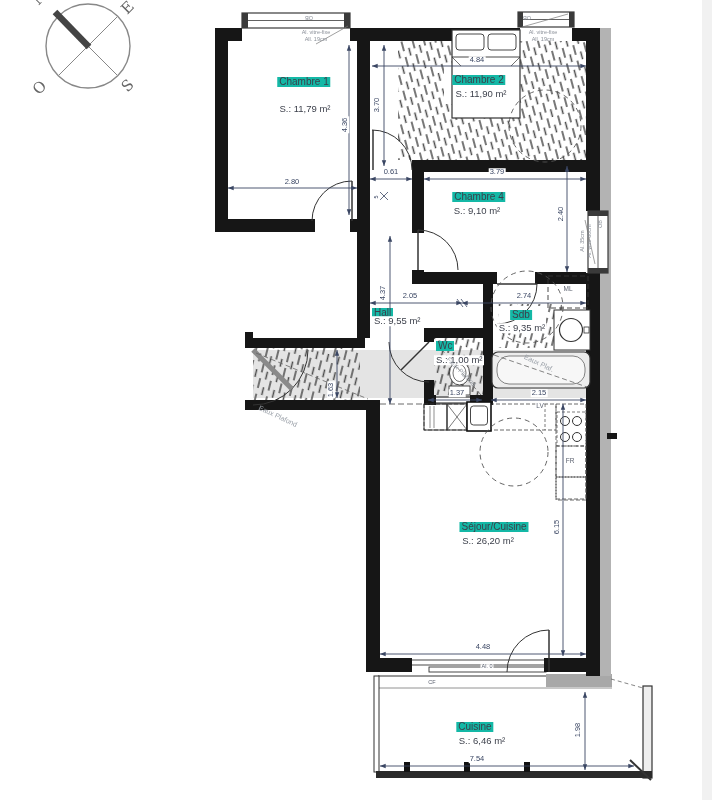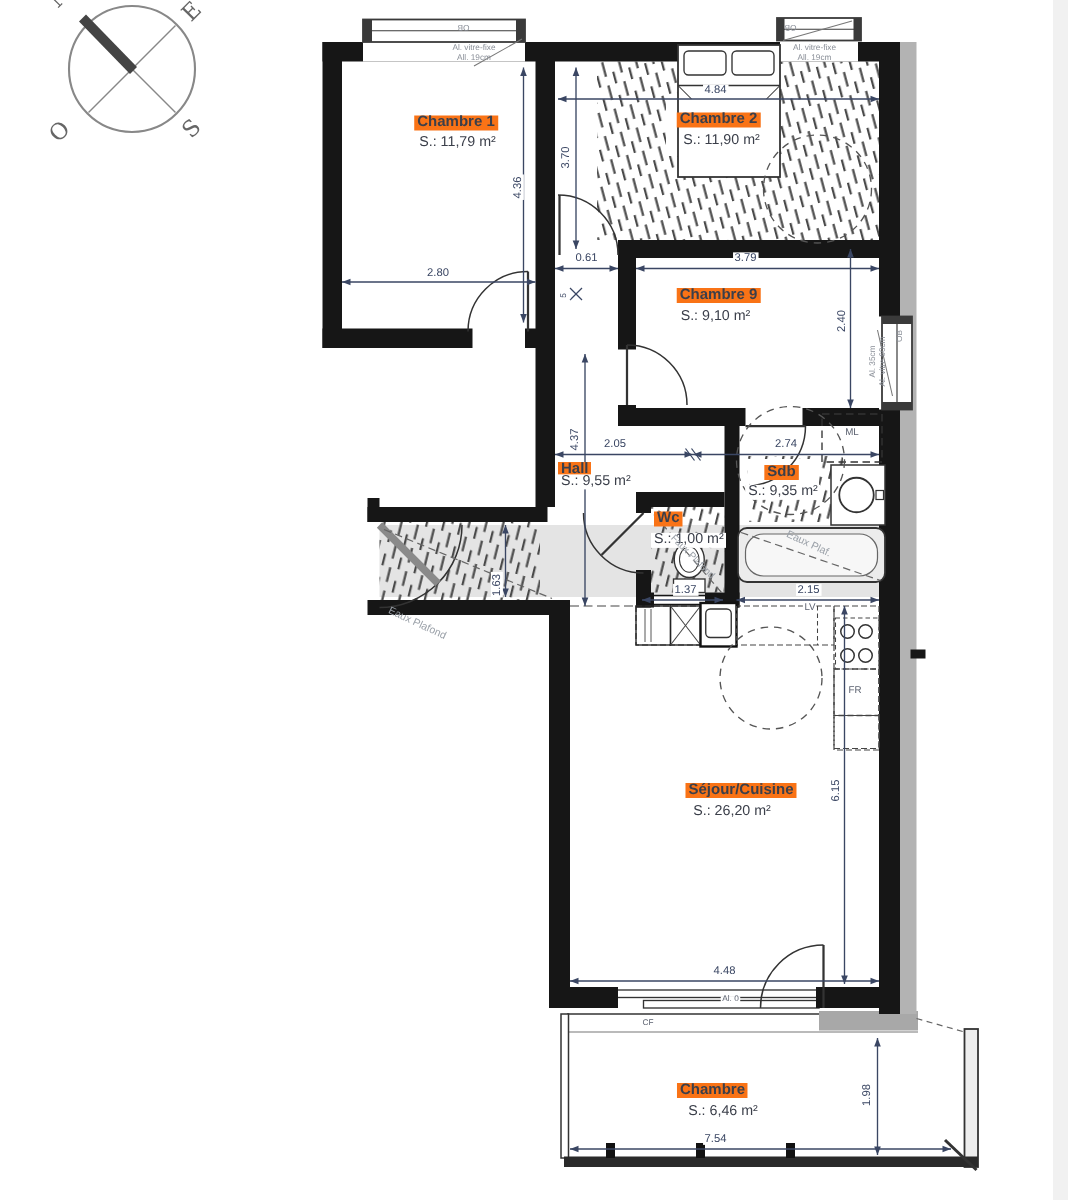--- a/index.html
+++ b/index.html
@@ -1,21 +1,21 @@
 <!DOCTYPE html>
 <html><head>
 <meta charset="utf-8">
 <style>
   html,body{margin:0;padding:0;background:#fff;}
   #plan{position:relative;width:712px;height:800px;background:#fff;overflow:hidden;
         font-family:"Liberation Sans", sans-serif;}
   #plan svg{position:absolute;left:0;top:0;}
   .lbl,.area,.dim,.note,.cletter{position:absolute;white-space:nowrap;line-height:1;
         transform:translate(-50%,-50%);}
-  .lbl{font-weight:bold;font-size:10px;color:#3b3f4a;background:#f97316;padding:0 2px;}
+  .lbl{font-weight:normal;font-size:10px;color:#3b3f4a;background:#14b8a6;padding:0 2px;}
   .area{font-size:9.5px;color:#3b3f4a;background:#fff;padding:0 2px;}
   .left{transform:translate(0,-50%);}
   .dim{font-size:7.5px;color:#3a4663;background:#fff;padding:0 1px;}
   .dim.rot{transform:translate(-50%,-50%) rotate(-90deg);}
   .dim.tiny{font-size:5.5px;}
   .note{font-size:5.5px;color:#8a8f98;}
   .note.md{font-size:6.5px;}
   .note.dark{color:#5c6270;background:#fff;padding:0 1px;}
   .note.rot90{transform:translate(-50%,-50%) rotate(-90deg);}
   .note.rot180{transform:translate(-50%,-50%) rotate(180deg);}
@@ -237,34 +237,34 @@
 
   <g fill="none">
     <circle cx="88" cy="46" r="42" stroke="#888" stroke-width="1.4"></circle>
     <line x1="59" y1="17" x2="117" y2="75" stroke="#888" stroke-width="1"></line>
     <line x1="117" y1="17" x2="59" y2="75" stroke="#888" stroke-width="1"></line>
     <line x1="55" y1="12" x2="89" y2="47" stroke="#444" stroke-width="6.5"></line>
   </g>
 </svg>
 
 <span class="lbl" style="left:304px;top:82px">Chambre 1</span>
-<span class="area" style="left:305px;top:95px">S.: 11,79 m²</span>
+<span class="area" style="left:305px;top:109px">S.: 11,79 m²</span>
 <span class="lbl" style="left:479px;top:80px">Chambre 2</span>
 <span class="area" style="left:481px;top:94px">S.: 11,90 m²</span>
-<span class="lbl" style="left:479px;top:197px">Chambre 9</span>
+<span class="lbl" style="left:479px;top:197px">Chambre 4</span>
 <span class="area" style="left:477px;top:211px">S.: 9,10 m²</span>
 <span class="lbl left" style="left:372px;top:313px">Hall</span>
 <span class="area left" style="left:372px;top:321px">S.: 9,55 m²</span>
 <span class="lbl left" style="left:436px;top:346px">Wc</span>
 <span class="area left" style="left:434px;top:360px">S.: 1,00 m²</span>
 <span class="lbl" style="left:521px;top:315px">Sdb</span>
 <span class="area" style="left:522px;top:328px">S.: 9,35 m²</span>
 <span class="lbl" style="left:494px;top:527px">Séjour/Cuisine</span>
 <span class="area" style="left:488px;top:541px">S.: 26,20 m²</span>
-<span class="lbl" style="left:475px;top:727px">Chambre</span>
+<span class="lbl" style="left:475px;top:727px">Cuisine</span>
 <span class="area" style="left:482px;top:741px">S.: 6,46 m²</span>
 
 <span class="dim" style="left:292px;top:182px">2.80</span>
 <span class="dim rot" style="left:345px;top:125px">4.36</span>
 <span class="dim" style="left:477px;top:60px">4.84</span>
 <span class="dim rot" style="left:377px;top:105px">3.70</span>
 <span class="dim" style="left:391px;top:172px">0.61</span>
 <span class="dim rot tiny" style="left:377px;top:197px">5</span>
 <span class="dim" style="left:497px;top:172px">3.79</span>
 <span class="dim rot" style="left:561px;top:214px">2.40</span>

